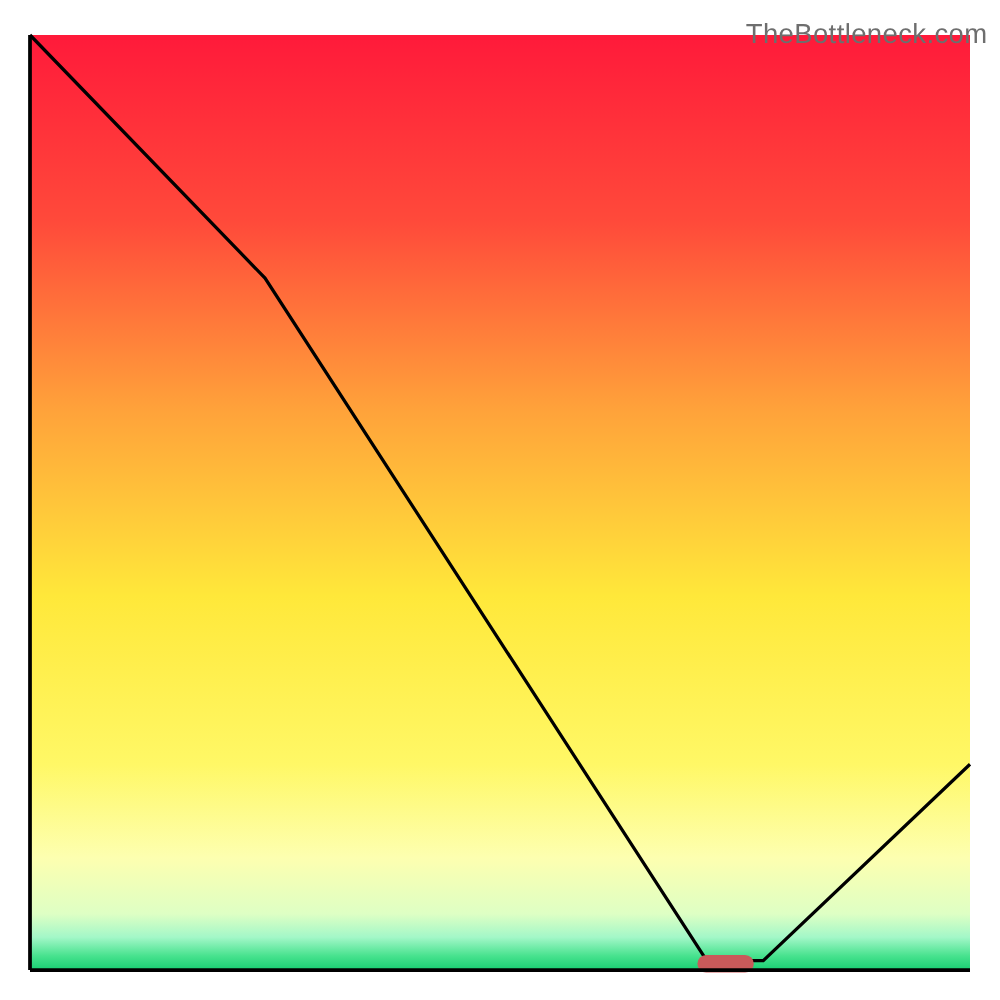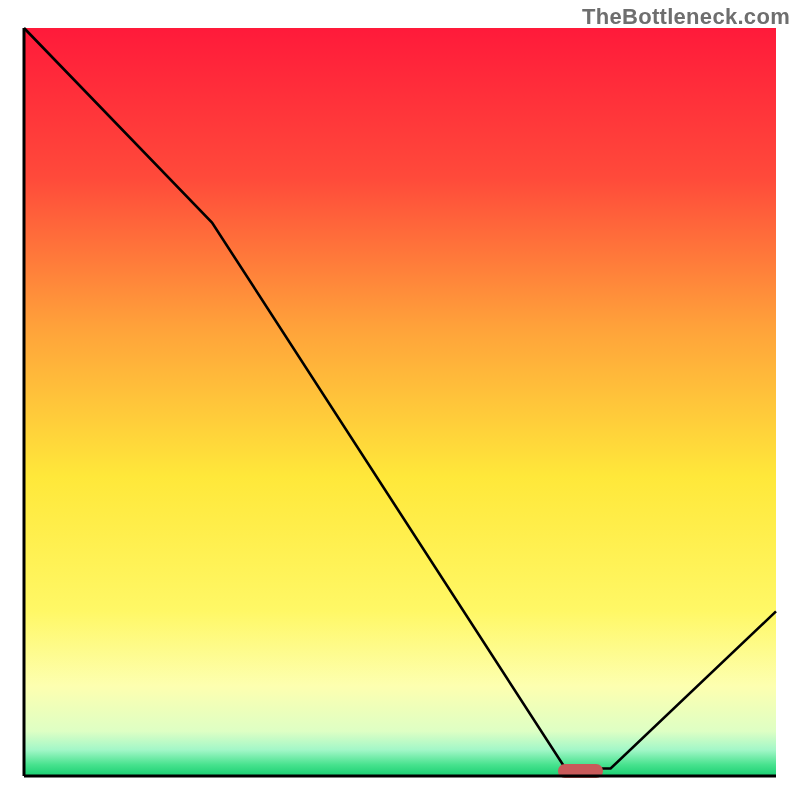--- a/index.html
+++ b/index.html
@@ -10,24 +10,24 @@
     background: #ffffff;
     font-family: Arial, Helvetica, sans-serif;
   }
   .container {
     position: relative;
     width: 800px;
     height: 800px;
   }
   .watermark {
     position: absolute;
-    top: 4px;
+    top: 14px;
     right: 10px;
     font-size: 22px;
-    font-weight: 700;
+    font-weight: 400;
     color: #6e6e6e;
     letter-spacing: 0.3px;
   }
   svg {
     display: block;
   }
 </style>
 </head>
 <body>
 <div class="container">

